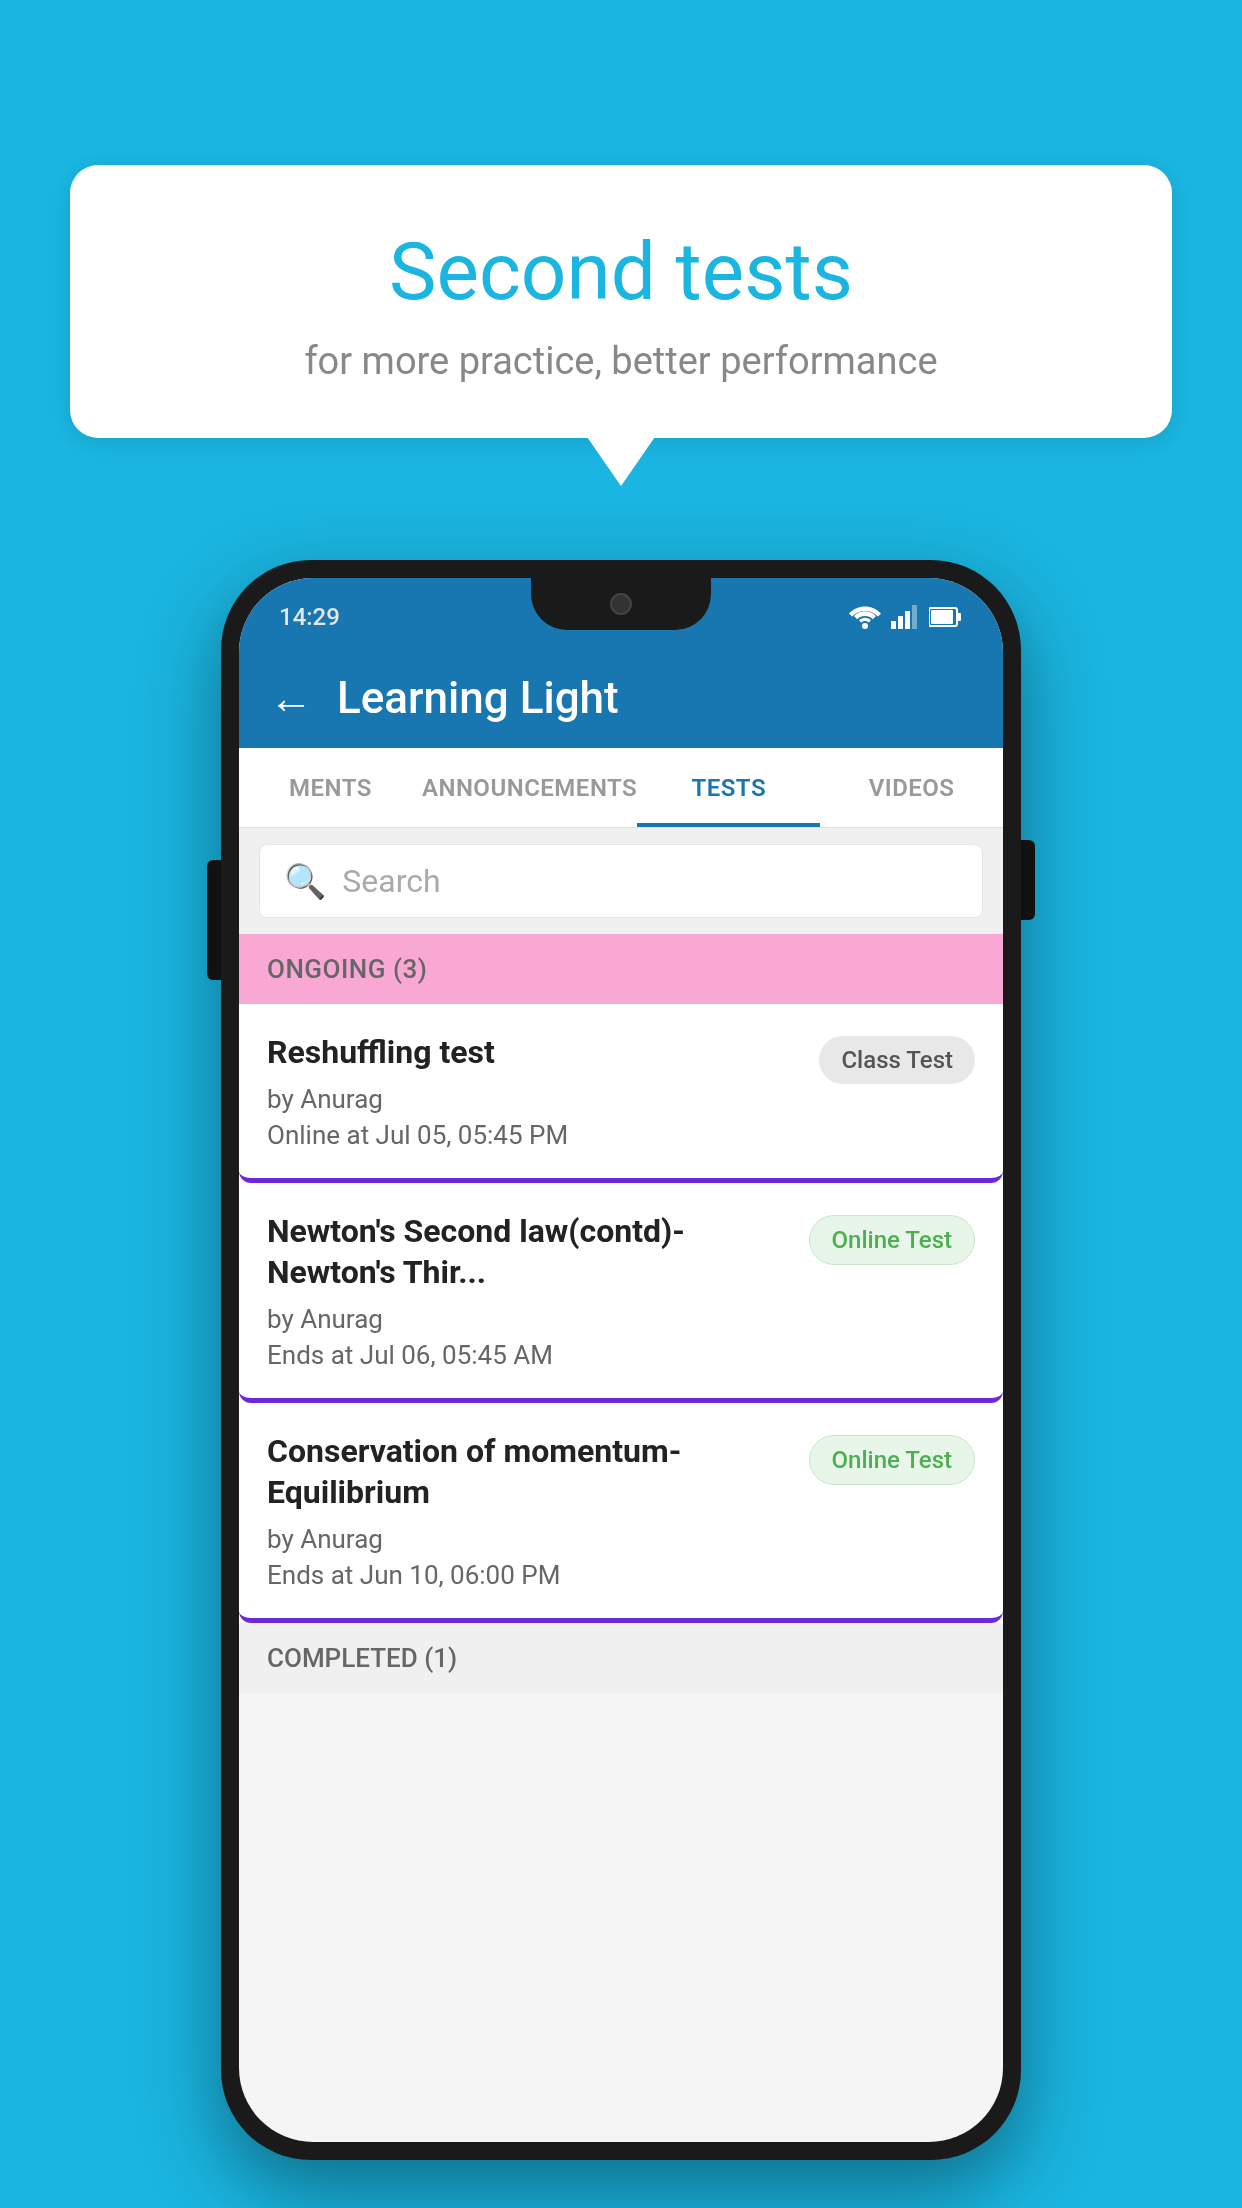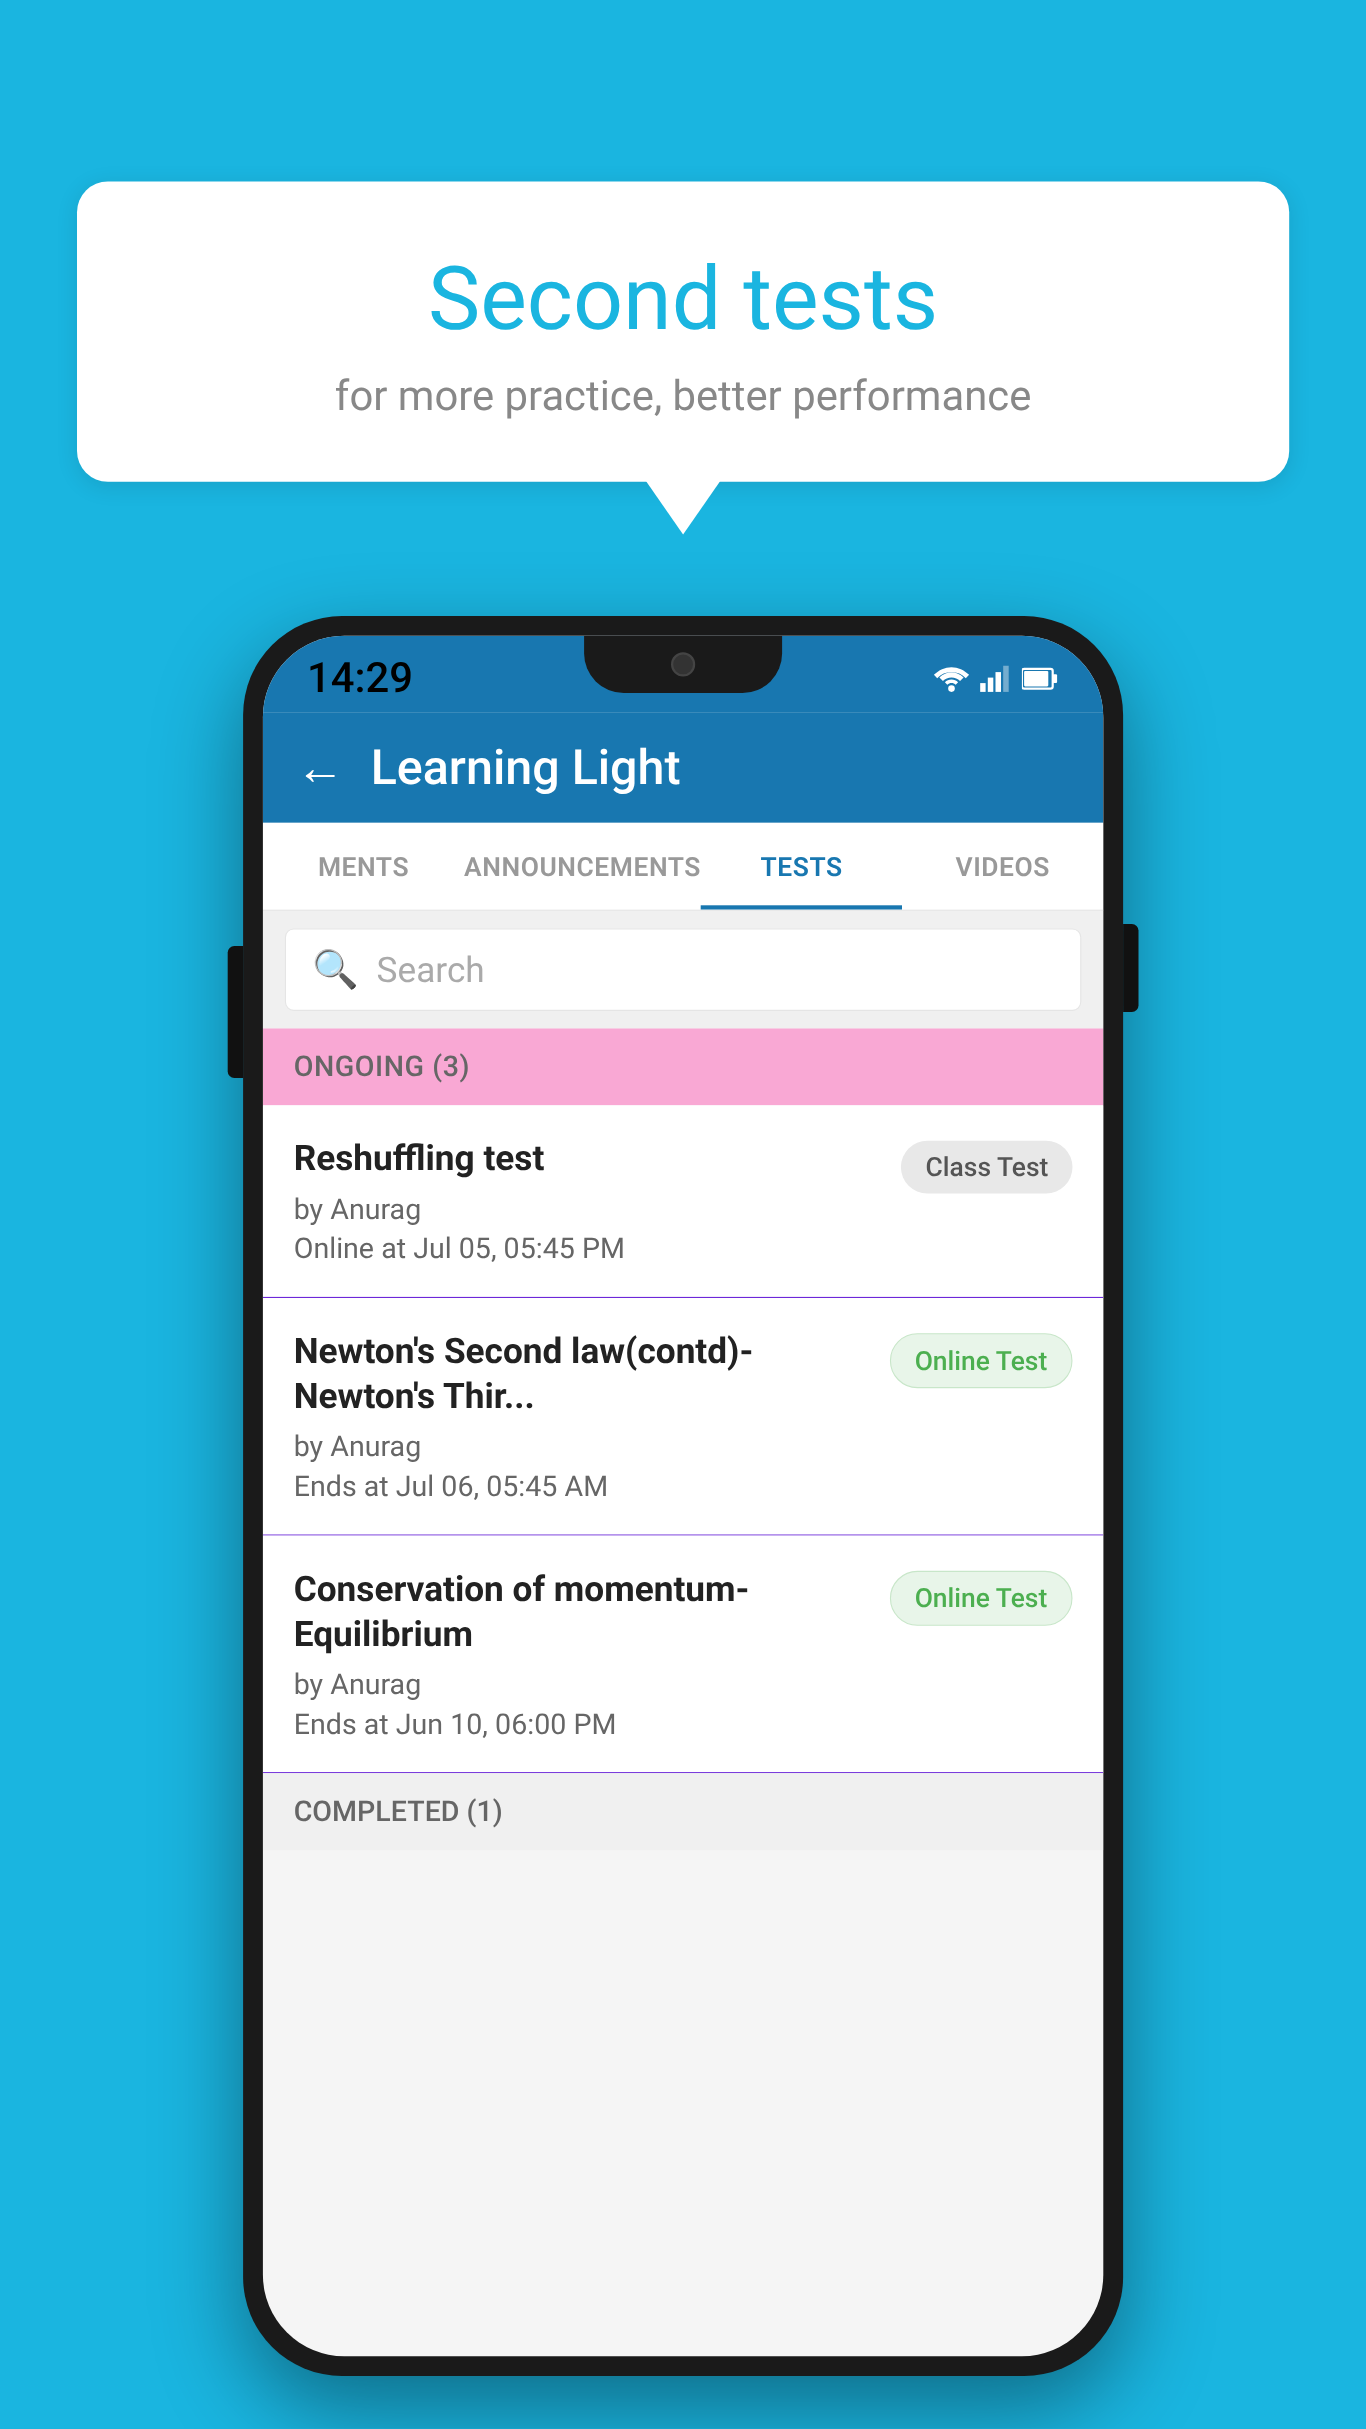--- a/index.html
+++ b/index.html
@@ -129,22 +129,22 @@
     .status-bar {
       height: 70px;
       background: #1877b0;
       display: flex;
       align-items: center;
       justify-content: space-between;
       padding: 0 40px;
       padding-top: 8px;
     }
     .status-time {
-      color: #000000;
-      font-size: 38px;
+      color: #e5e5e5;
+      font-size: 24px;
       font-weight: 500;
     }
     .status-icons {
       display: flex;
       align-items: center;
       gap: 10px;
     }
 
     
     .app-header {
@@ -235,25 +235,26 @@
       letter-spacing: 0.5px;
     }
 
     
     .tests-list {
       background: white;
     }
 
     .test-item {
       padding: 28px 28px 28px 28px;
-      border-bottom: 1px solid #6d28d9;
+      border-bottom: 5px solid #6d28d9;
       display: flex;
       align-items: flex-start;
       justify-content: space-between;
       background: white;
+      border-radius: 12px;
     }
 
     .test-info {
       flex: 1;
       padding-right: 20px;
     }
 
     .test-name {
       font-size: 32px;
       font-weight: 700;

